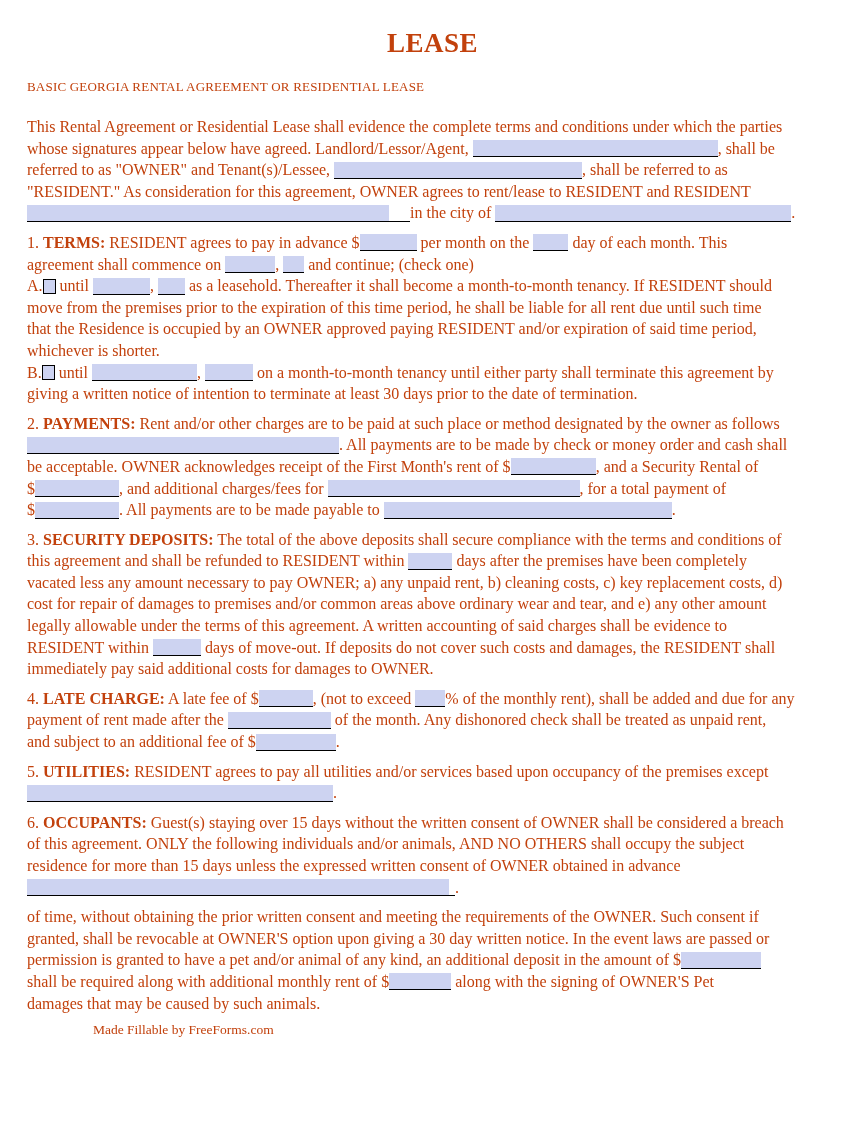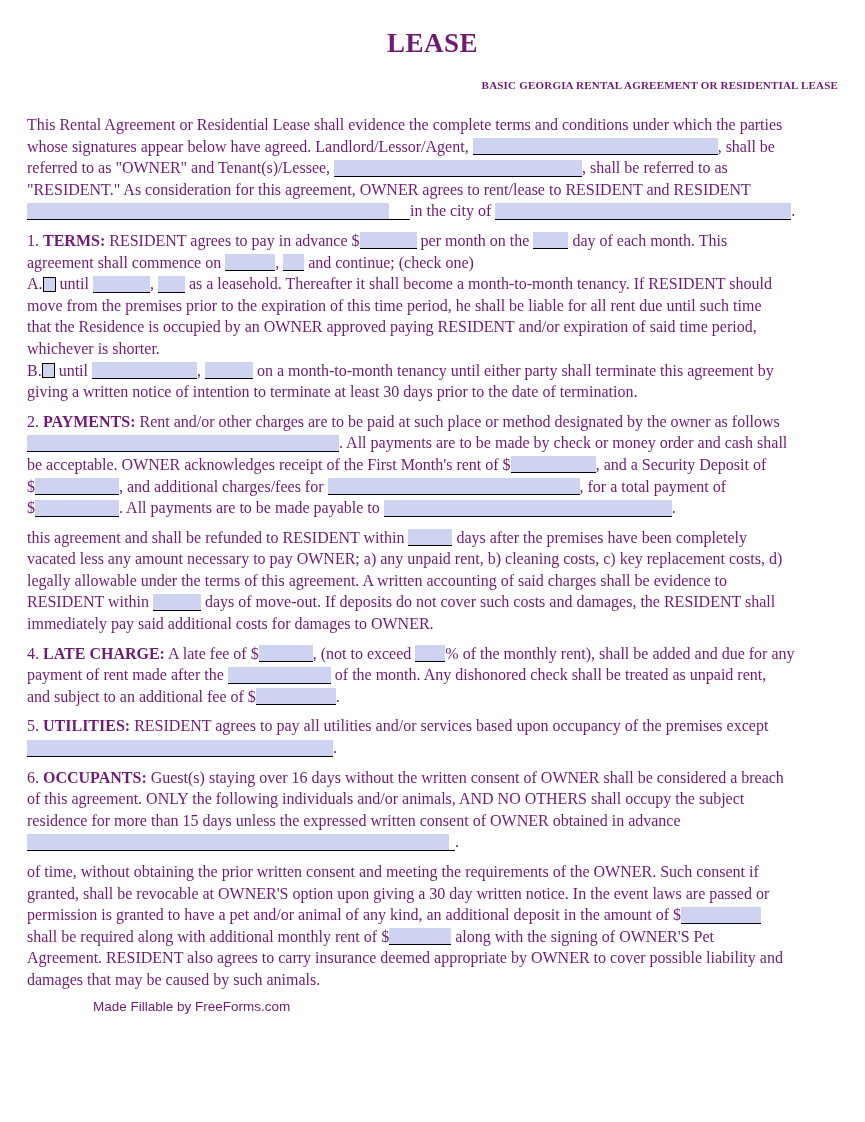--- a/index.html
+++ b/index.html
@@ -1,48 +1,48 @@
 <!DOCTYPE html>
 <html style="--field-fill: #cdd3f1;"><head>
 <meta charset="utf-8">
 <style>
   html,body{margin:0;padding:0;background:#fff;}
   .page{
-    width:865px;height:1122px;background:#ffffff;color:#701a75;
+    width:865px;height:1122px;background:#ffffff;color:#c2410c;
     font-family:"Liberation Serif", serif;
     position:relative;overflow:hidden;box-sizing:border-box;
   }
   .content{padding:30px 27px 0 27px;}
   .doc-title{
     text-align:center;font-weight:bold;font-size:27px;line-height:1;
     margin:0;letter-spacing:0.5px;
   }
   .doc-subtitle{
-    text-align:right;font-weight:bold;font-size:11px;line-height:1;
+    text-align:left;font-weight:normal;font-size:13px;line-height:1;
     margin:23px 0 0 0;letter-spacing:0.2px;
   }
   .body-text{margin-top:23px;font-size:16px;line-height:21.6px;}
   .para{margin:0 0 8px 0;}
   .line{white-space:pre;}
   .bold{font-weight:bold;}
   .field{
     display:inline-block;height:16px;
     background:var(--field-fill,#cdd3f1);
     border-bottom:1px solid #000;
     vertical-align:-3.5px;
   }
   .checkbox{
     display:inline-block;width:11px;height:13px;
     background:var(--field-fill,#cdd3f1);
     border:1.6px solid #000;
     vertical-align:-2.5px;
     box-sizing:content-box;
   }
   .footer{
-    font-family:Liberation Sans, sans-serif;
+    font-family:Liberation Serif, serif;
     font-size:13.5px;line-height:1.2;
     margin:6px 0 0 66px;
   }
 </style>
 </head>
 <body>
 
 <div class="page">
   <div class="content">
     <div class="doc-title">LEASE</div>
@@ -61,50 +61,51 @@
           <div class="line"><span>A.</span><span class="checkbox"></span><span> until </span><span class="field" style="width: 57px;"></span><span>, </span><span class="field" style="width: 27px;"></span><span> as a leasehold. Thereafter it shall become a month-to-month tenancy. If RESIDENT should</span></div>
           <div class="line"><span>move from the premises prior to the expiration of this time period, he shall be liable for all rent due until such time</span></div>
           <div class="line"><span>that the Residence is occupied by an OWNER approved paying RESIDENT and/or expiration of said time period,</span></div>
           <div class="line"><span>whichever is shorter.</span></div>
           <div class="line"><span>B.</span><span class="checkbox"></span><span> until </span><span class="field" style="width: 105px;"></span><span>, </span><span class="field" style="width: 48px;"></span><span> on a month-to-month tenancy until either party shall terminate this agreement by</span></div>
           <div class="line"><span>giving a written notice of intention to terminate at least 30 days prior to the date of termination.</span></div>
         </div>
         <div class="para">
           <div class="line"><span>2. </span><span class="bold">PAYMENTS:</span><span> Rent and/or other charges are to be paid at such place or method designated by the owner as follows</span></div>
           <div class="line"><span class="field" style="width: 312px;"></span><span>. All payments are to be made by check or money order and cash shall</span></div>
-          <div class="line"><span>be acceptable. OWNER acknowledges receipt of the First Month's rent of $</span><span class="field" style="width: 85px;"></span><span>, and a Security Deposit of</span></div>
+          <div class="line"><span>be acceptable. OWNER acknowledges receipt of the First Month's rent of $</span><span class="field" style="width: 85px;"></span><span>, and a Security Rental of</span></div>
           <div class="line"><span>$</span><span class="field" style="width: 84px;"></span><span>, and additional charges/fees for </span><span class="field" style="width: 252px;"></span><span>, for a total payment of</span></div>
           <div class="line"><span>$</span><span class="field" style="width: 84px;"></span><span>. All payments are to be made payable to </span><span class="field" style="width: 288px;"></span><span>.</span></div>
         </div>
         <div class="para">
+          <div class="line"><span>3. </span><span class="bold">SECURITY DEPOSITS:</span><span> The total of the above deposits shall secure compliance with the terms and conditions of</span></div>
           <div class="line"><span>this agreement and shall be refunded to RESIDENT within </span><span class="field" style="width: 44px;"></span><span> days after the premises have been completely</span></div>
           <div class="line"><span>vacated less any amount necessary to pay OWNER; a) any unpaid rent, b) cleaning costs, c) key replacement costs, d)</span></div>
+          <div class="line"><span>cost for repair of damages to premises and/or common areas above ordinary wear and tear, and e) any other amount</span></div>
           <div class="line"><span>legally allowable under the terms of this agreement. A written accounting of said charges shall be evidence to</span></div>
           <div class="line"><span>RESIDENT within </span><span class="field" style="width: 48px;"></span><span> days of move-out. If deposits do not cover such costs and damages, the RESIDENT shall</span></div>
           <div class="line"><span>immediately pay said additional costs for damages to OWNER.</span></div>
         </div>
         <div class="para">
           <div class="line"><span>4. </span><span class="bold">LATE CHARGE:</span><span> A late fee of $</span><span class="field" style="width: 54px;"></span><span>, (not to exceed </span><span class="field" style="width: 30px;"></span><span>% of the monthly rent), shall be added and due for any</span></div>
           <div class="line"><span>payment of rent made after the </span><span class="field" style="width: 103px;"></span><span> of the month. Any dishonored check shall be treated as unpaid rent,</span></div>
           <div class="line"><span>and subject to an additional fee of $</span><span class="field" style="width: 80px;"></span><span>.</span></div>
         </div>
         <div class="para">
           <div class="line"><span>5. </span><span class="bold">UTILITIES:</span><span> RESIDENT agrees to pay all utilities and/or services based upon occupancy of the premises except</span></div>
           <div class="line"><span class="field" style="width: 306px;"></span><span>.</span></div>
         </div>
         <div class="para">
-          <div class="line"><span>6. </span><span class="bold">OCCUPANTS:</span><span> Guest(s) staying over 16 days without the written consent of OWNER shall be considered a breach</span></div>
+          <div class="line"><span>6. </span><span class="bold">OCCUPANTS:</span><span> Guest(s) staying over 15 days without the written consent of OWNER shall be considered a breach</span></div>
           <div class="line"><span>of this agreement. ONLY the following individuals and/or animals, AND NO OTHERS shall occupy the subject</span></div>
           <div class="line"><span>residence for more than 15 days unless the expressed written consent of OWNER obtained in advance</span></div>
           <div class="line"><span class="field" style="width: 428px; background: linear-gradient(to right, rgb(205, 211, 241) 422px, transparent 422px);"></span><span>.</span></div>
         </div>
         <div class="para">
           <div class="line"><span>of time, without obtaining the prior written consent and meeting the requirements of the OWNER. Such consent if</span></div>
           <div class="line"><span>granted, shall be revocable at OWNER'S option upon giving a 30 day written notice. In the event laws are passed or</span></div>
           <div class="line"><span>permission is granted to have a pet and/or animal of any kind, an additional deposit in the amount of $</span><span class="field" style="width: 80px;"></span></div>
           <div class="line"><span>shall be required along with additional monthly rent of $</span><span class="field" style="width: 62px;"></span><span> along with the signing of OWNER'S Pet</span></div>
-          <div class="line"><span>Agreement. RESIDENT also agrees to carry insurance deemed appropriate by OWNER to cover possible liability and</span></div>
           <div class="line"><span>damages that may be caused by such animals.</span></div>
         </div>
       </div>
     <div class="footer">Made Fillable by FreeForms.com</div>
   </div>
 </div>
 
 </body></html>

